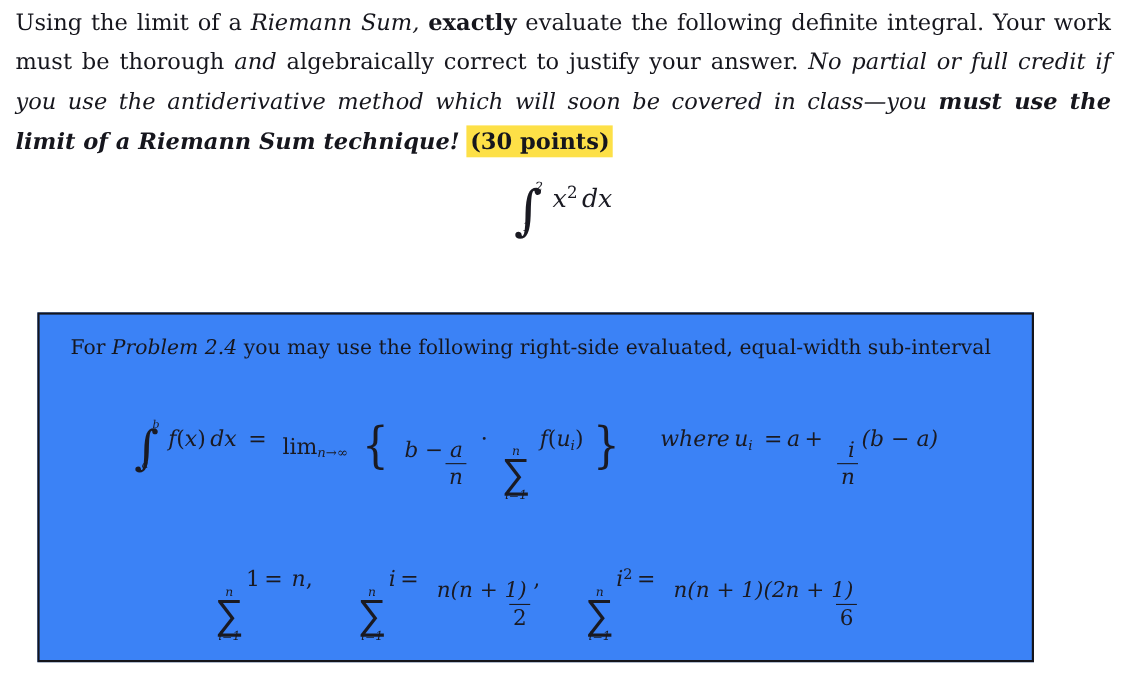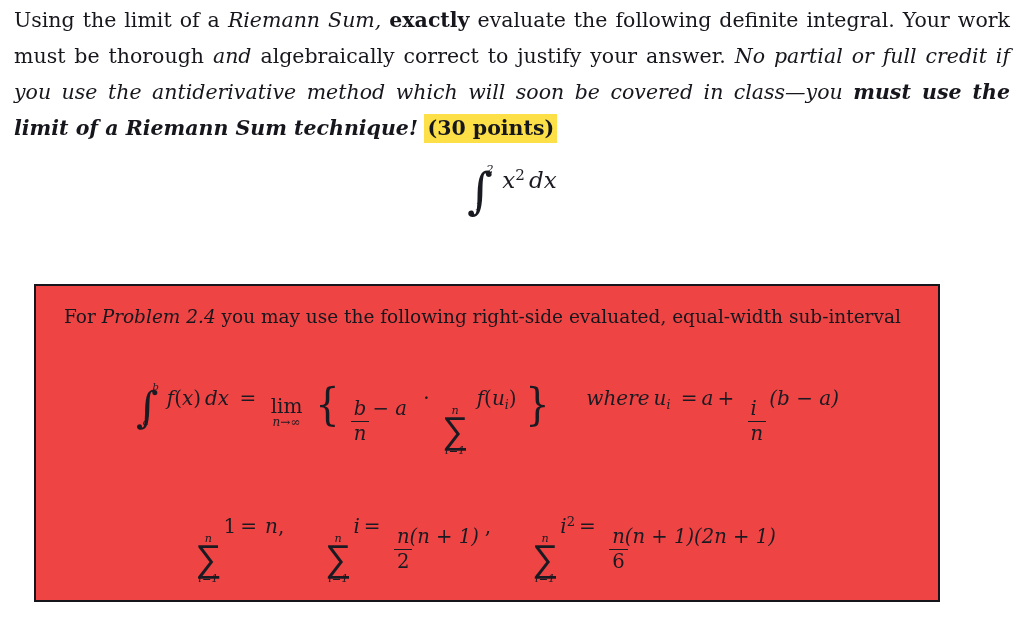--- a/index.html
+++ b/index.html
@@ -75,21 +75,21 @@
     font-size: 0.50em;
     left: 30%;
     bottom: -0.52em;
     font-style: italic;
   }
 
   
   .frac {
     display: inline-flex;
     flex-direction: column;
-    align-items: flex-start;
+    align-items: flex-end;
     vertical-align: -0.52em;
     margin: 4px 3px;
     font-size: 0.98em;
   }
   .frac .num { padding: 0 3px 1px 3px; line-height: 1.12; }
   .frac .den { padding: 1px 3px 0 3px; line-height: 1.12; border-top: 1.2px solid #1a1a22; }
 
   
   .bigop {
     display: inline-flex;
@@ -98,22 +98,22 @@
     vertical-align: -0.46em;
     margin: 0 2px;
     line-height: 1;
   }
   .bigop .above { font-size: 0.56em; font-style: italic; margin-bottom: -1px; }
   .bigop .glyph { font-size: 1.85em; line-height: 0.84; font-family: "DejaVu Sans", sans-serif; font-weight: 300; }
   .bigop .below { font-size: 0.56em; font-style: italic; margin-top: -1px; }
 
   .limop {
     display: inline-flex;
-    flex-direction: column;
-    align-items: center;
+    flex-direction: row;
+    align-items: flex-end;
     vertical-align: -0.42em;
     margin: 0 4px;
     line-height: 1.05;
   }
   .limop .lim-main { font-style: normal; }
   .limop .lim-sub  { font-size: 0.60em; font-style: italic; margin-top: -1px; }
 
   .brace-l, .brace-r {
     display: inline-block;
     font-size: 2.25em;
@@ -127,21 +127,21 @@
   .op  { padding: 0 4px; font-style: normal; }
   .thin{ padding: 0 2px; }
 
   
   #reference-box {
     position: absolute;
     left: 34px;
     top: 284px;
     width: 906px;
     height: 318px;
-    background: #ef4444;
+    background: #3b82f6;
     border: 2.2px solid #15151b;
     box-sizing: border-box;
   }
   .box-line {
     position: absolute;
     font-size: 18.5px;
     color: #16161d;
     white-space: nowrap;
   }
   #box-text-1 { left: 28px; top: 20px; }

